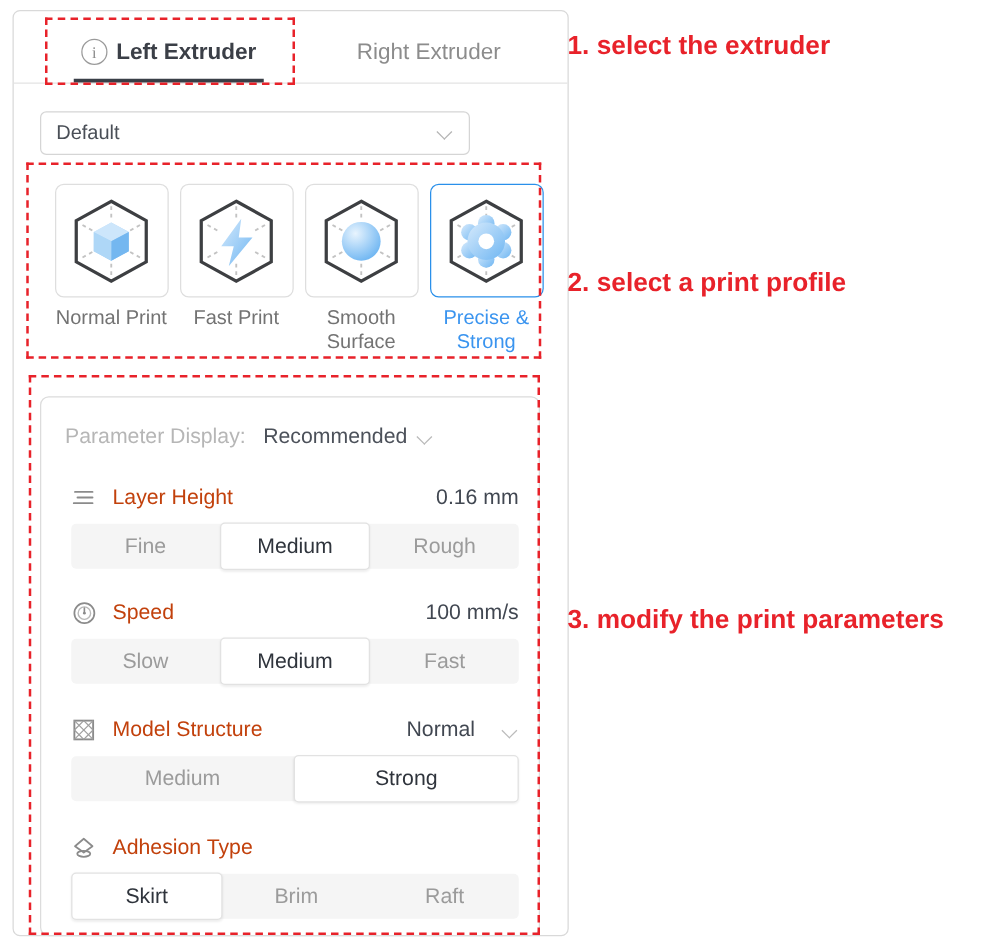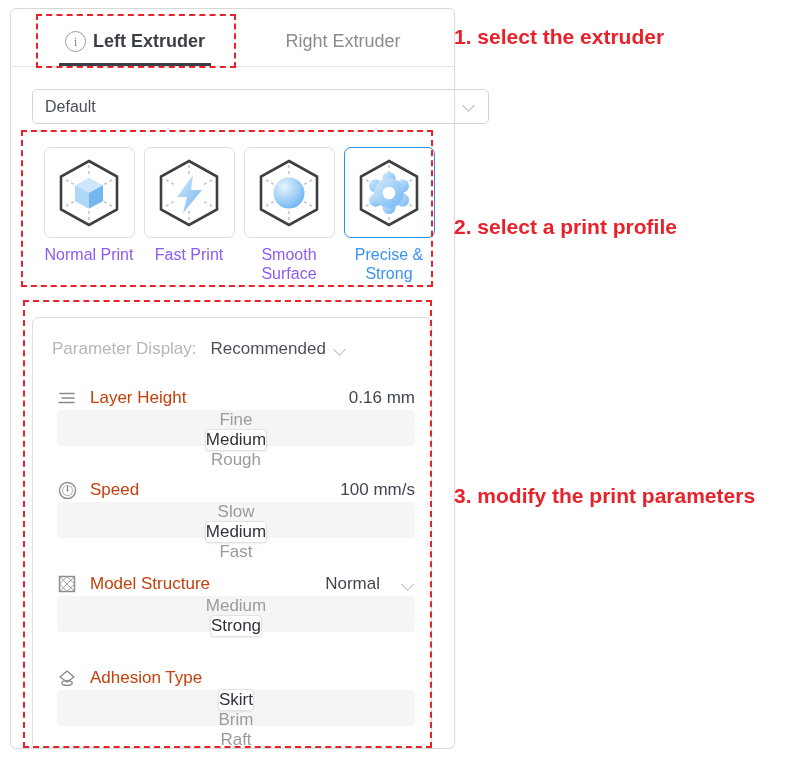--- a/index.html
+++ b/index.html
@@ -82,21 +82,21 @@
     color: #8a8a8a;
     line-height: 1;
     flex: 0 0 auto;
   }
 
   
   .select-box {
     position: absolute;
     left: 21px;
     top: 80px;
-    width: 457px;
+    width: 344px;
     height: 35px;
     border: 1px solid #d5d5d5;
     border-radius: 5px;
     box-sizing: border-box;
     display: flex;
     align-items: center;
     padding: 0 12px;
     font-size: 16px;
     color: #4a4f57;
     cursor: pointer;
@@ -150,21 +150,21 @@
     justify-content: center;
     background: #fff;
   }
   .profile.selected .card {
     border: 1.6px solid #2a90ea;
   }
   .profile .pname {
     margin-top: 7px;
     font-size: 16px;
     line-height: 19px;
-    color: #8b5cf6;
+    color: #737373;
     text-align: center;
     width: 96px;
   }
   .profile.selected .pname { color: #3a94ef; }
 
   
   .params {
     position: absolute;
     left: 21px;
     top: 308px;
@@ -223,28 +223,28 @@
     color: #414751;
     cursor: pointer;
   }
   .prow-head .inline-sel .chev {
     color: #bbbbbb;
     margin-left: 22px;
     transform: translateY(1px);
   }
 
   .seg {
+    margin-top: 9px;
     height: 36px;
     background: #f5f5f5;
     border-radius: 4px;
     display: flex;
     align-items: center;
     box-sizing: border-box;
     padding: 0;
-    flex-direction: column;
   }
   .seg > div {
     flex: 1 1 0;
     height: 36px;
     display: flex;
     align-items: center;
     justify-content: center;
     font-size: 17px;
     color: #9b9b9b;
     cursor: pointer;

